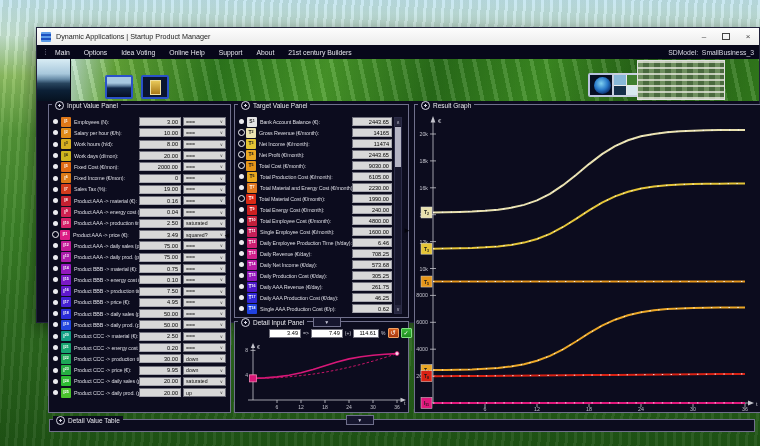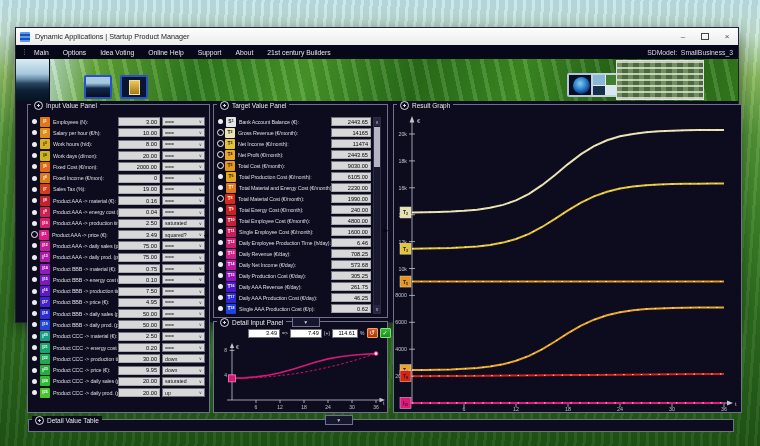--- a/index.html
+++ b/index.html
@@ -1,21 +1,21 @@
 <!DOCTYPE html>
 <html><head>
 <meta charset="utf-8">
 <style>
   html,body{margin:0;padding:0;width:760px;height:446px;overflow:hidden;
     font-family:"Liberation Sans",sans-serif;}
   #desktop{position:absolute;inset:0;width:760px;height:446px;
     background:
       repeating-linear-gradient(94deg, rgba(255,255,255,.06) 0 3px, rgba(15,60,10,.10) 3px 9px),
       linear-gradient(180deg,#c6e6f1 0%,#cfe9da 8%,#93c166 17%,#57983a 30%,#3c8128 52%,#2c671e 76%,#1f5215 100%);}
-  #window{position:absolute;left:15px;top:27px;width:724px;height:296px;
+  #window{position:absolute;left:36px;top:27px;width:724px;height:296px;
     background:#0c0c1e;border:1px solid #20203a;box-shadow:0 5px 16px rgba(0,0,0,.5);box-sizing:border-box;}
   
   .titlebar{position:absolute;left:0;top:0;width:100%;height:17px;background:linear-gradient(#fdfdfd,#ececec);
     display:flex;align-items:center;box-sizing:border-box;padding-left:4px;}
   .appicon{width:10px;height:10px;margin-right:5px;border-radius:1px;
     background:repeating-linear-gradient(180deg,#5a9ae8 0 2px,#1a4fc0 2px 4px);}
   .title{font-size:7.2px;color:#1c1c1c;flex:1;white-space:nowrap;}
   .winctrl{width:22px;height:17px;display:flex;align-items:center;justify-content:center;font-size:8px;color:#444;}
   .maxbox{width:6px;height:5px;border:1px solid #444;}
   

